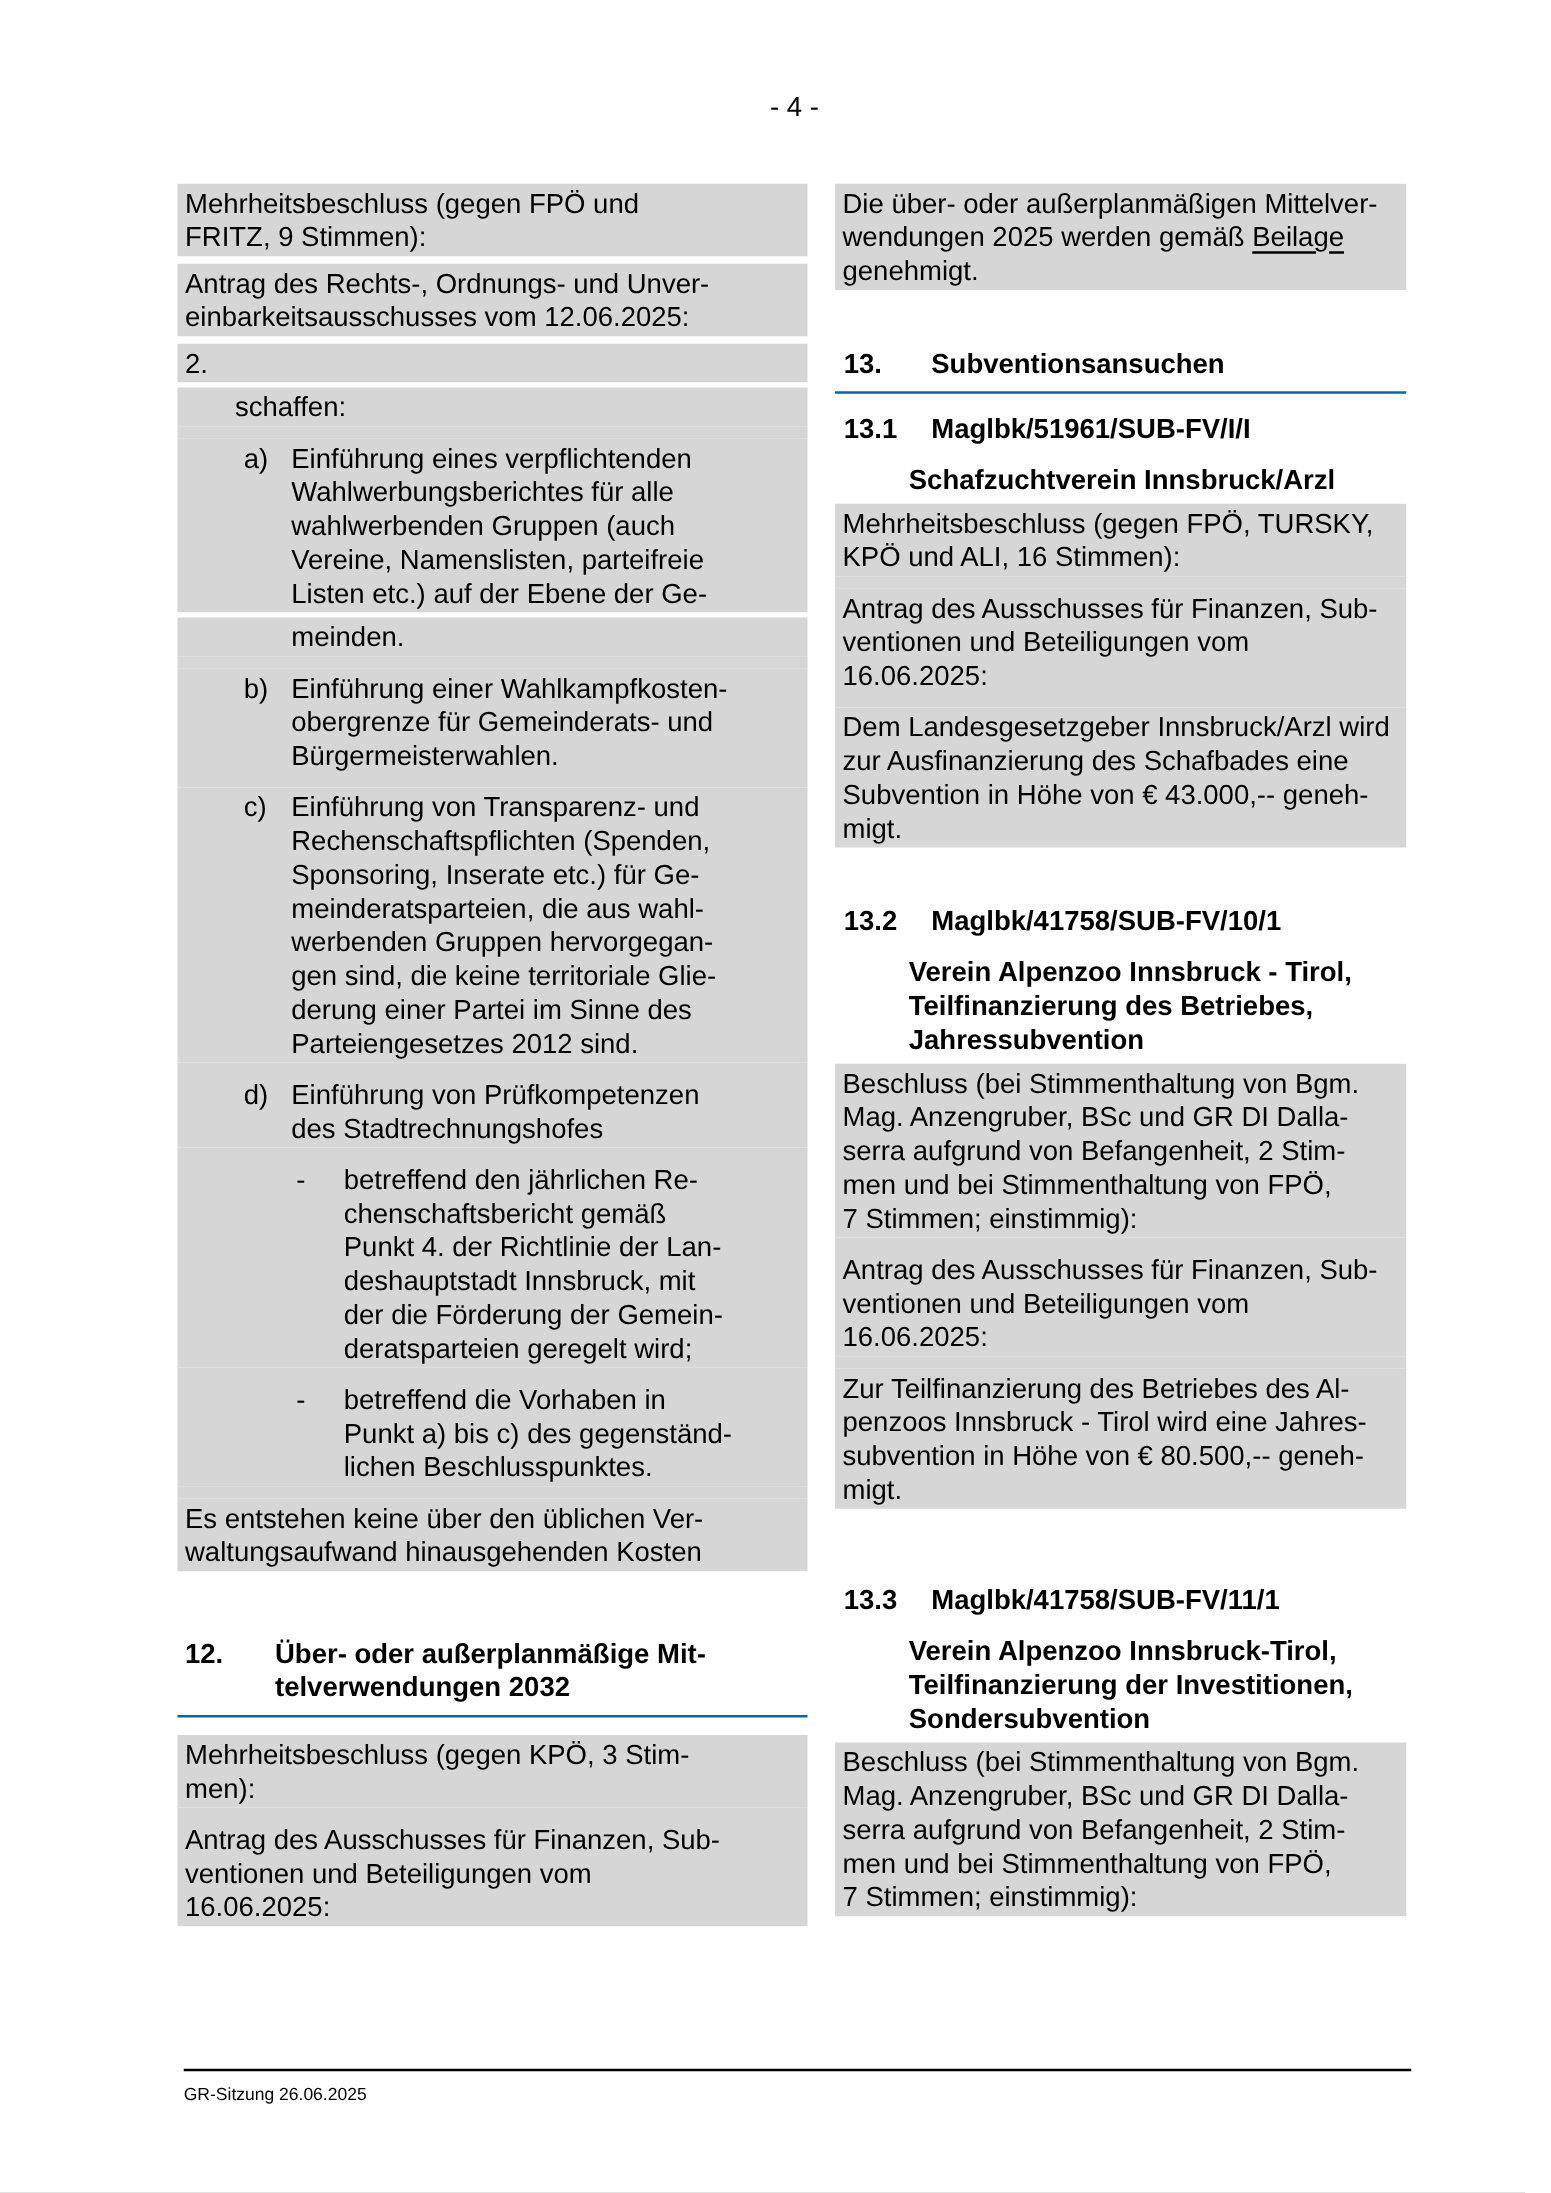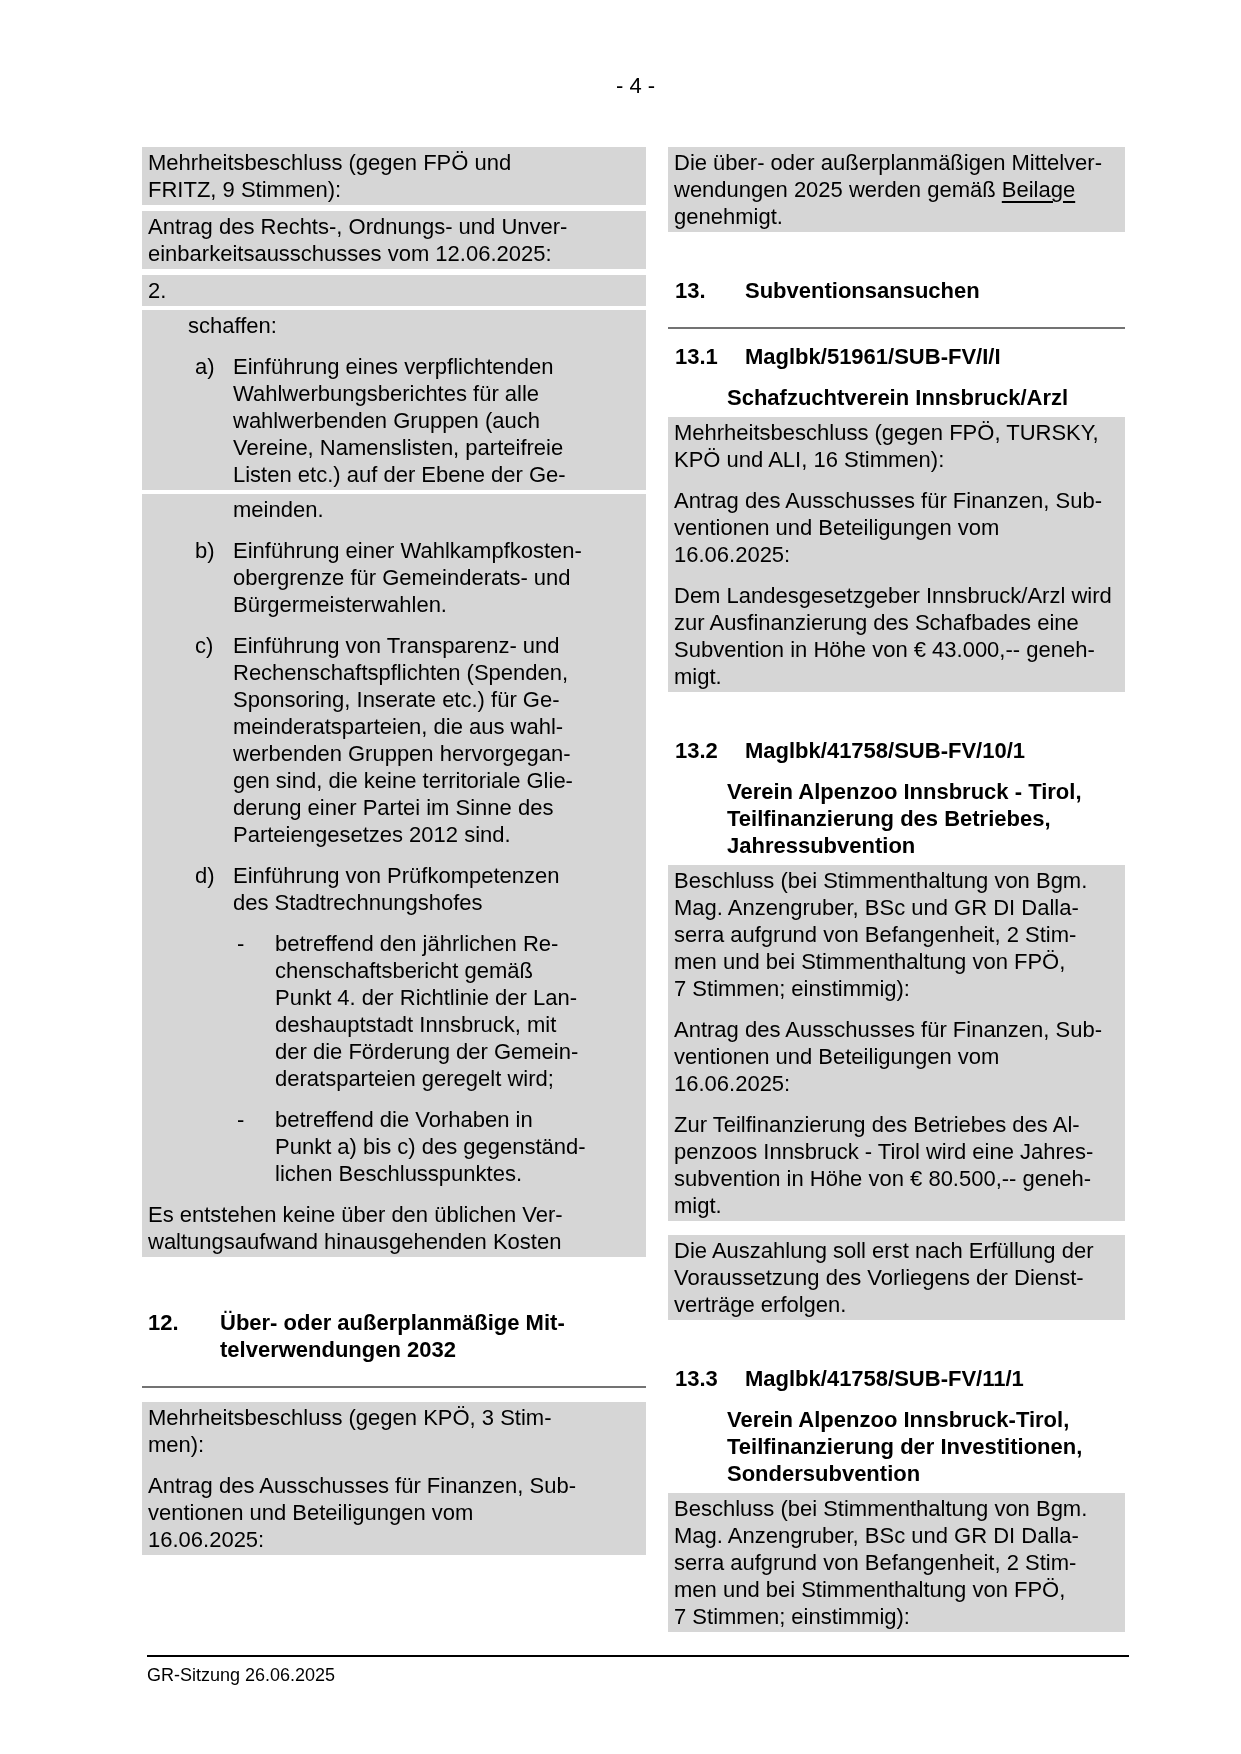--- a/index.html
+++ b/index.html
@@ -26,31 +26,31 @@
   .item .marker{flex:0 0 40px;}
   .item .body{white-space:pre;}
   .lvl2{padding-left:53px;}   
   .lvl2 .marker{flex:0 0 38px;}
   .lvldash{padding-left:95px; }
   .lvldash .marker{flex:0 0 38px;}
   .heading{display:flex;font-weight:bold;}
   .heading .num{flex:0 0 70px;margin-left:7px;}
   .col-left .heading .num{flex:0 0 72px;margin-left:6px;}
   .heading .htext{white-space:pre;}
-  .ruled{border-bottom:2px solid #737373;padding-bottom:23px;}
+  .ruled{border-bottom:2px solid #0369a1;padding-bottom:9px;}
   .subheading{font-weight:bold;margin-left:59px;white-space:pre;}
   .gap-s{height:6px;}
   .gap-m{height:14px;}
   .gap-l{height:45px;}
   .gap-xl{height:52px;}
   .grayspace{height:10px;background:var(--hl,#d6d6d6);}
   .hairline{height:4px;background:#ffffff;}
   .u{text-decoration:underline;text-decoration-thickness:2px;text-underline-offset:4px;}
   .footrule{position:absolute;left:147px;top:1655px;width:982px;border-top:2px solid #000;}
-  .foottext{position:absolute;left:147px;top:1662px;font-size:18px;line-height:27px;}
+  .foottext{position:absolute;left:147px;top:1662px;font-size:14px;line-height:27px;}
 </style>
 </head>
 <body>
 
 <div class="page" style="--hl: #d6d6d6;">
   <div class="pagenum">- 4 -</div>
   <div class="col col-left" id="col-left">
       <div class="blk hl">Mehrheitsbeschluss (gegen FPÖ und
 FRITZ, 9 Stimmen):</div>
       <div class="gap-s"></div>
@@ -184,23 +184,20 @@
       <div class="grayspace"></div>
       <div class="blk hl">Antrag des Ausschusses für Finanzen, Sub-
 ventionen und Beteiligungen vom
 16.06.2025:</div>
       <div class="grayspace"></div>
       <div class="blk hl">Zur Teilfinanzierung des Betriebes des Al-
 penzoos Innsbruck - Tirol wird eine Jahres-
 subvention in Höhe von € 80.500,-- geneh-
 migt.</div>
       <div class="gap-m"></div>
-      <div class="blk hl">Die Auszahlung soll erst nach Erfüllung der
-Voraussetzung des Vorliegens der Dienst-
-verträge erfolgen.</div>
       <div class="gap-l"></div>
       <div class="heading">
         <span class="num">13.3</span>
         <span class="htext">Maglbk/41758/SUB-FV/11/1</span>
       </div>
       <div class="gap-m"></div>
       <div class="subheading">Verein Alpenzoo Innsbruck-Tirol,
 Teilfinanzierung der Investitionen,
 Sondersubvention</div>
       <div class="gap-s"></div>

